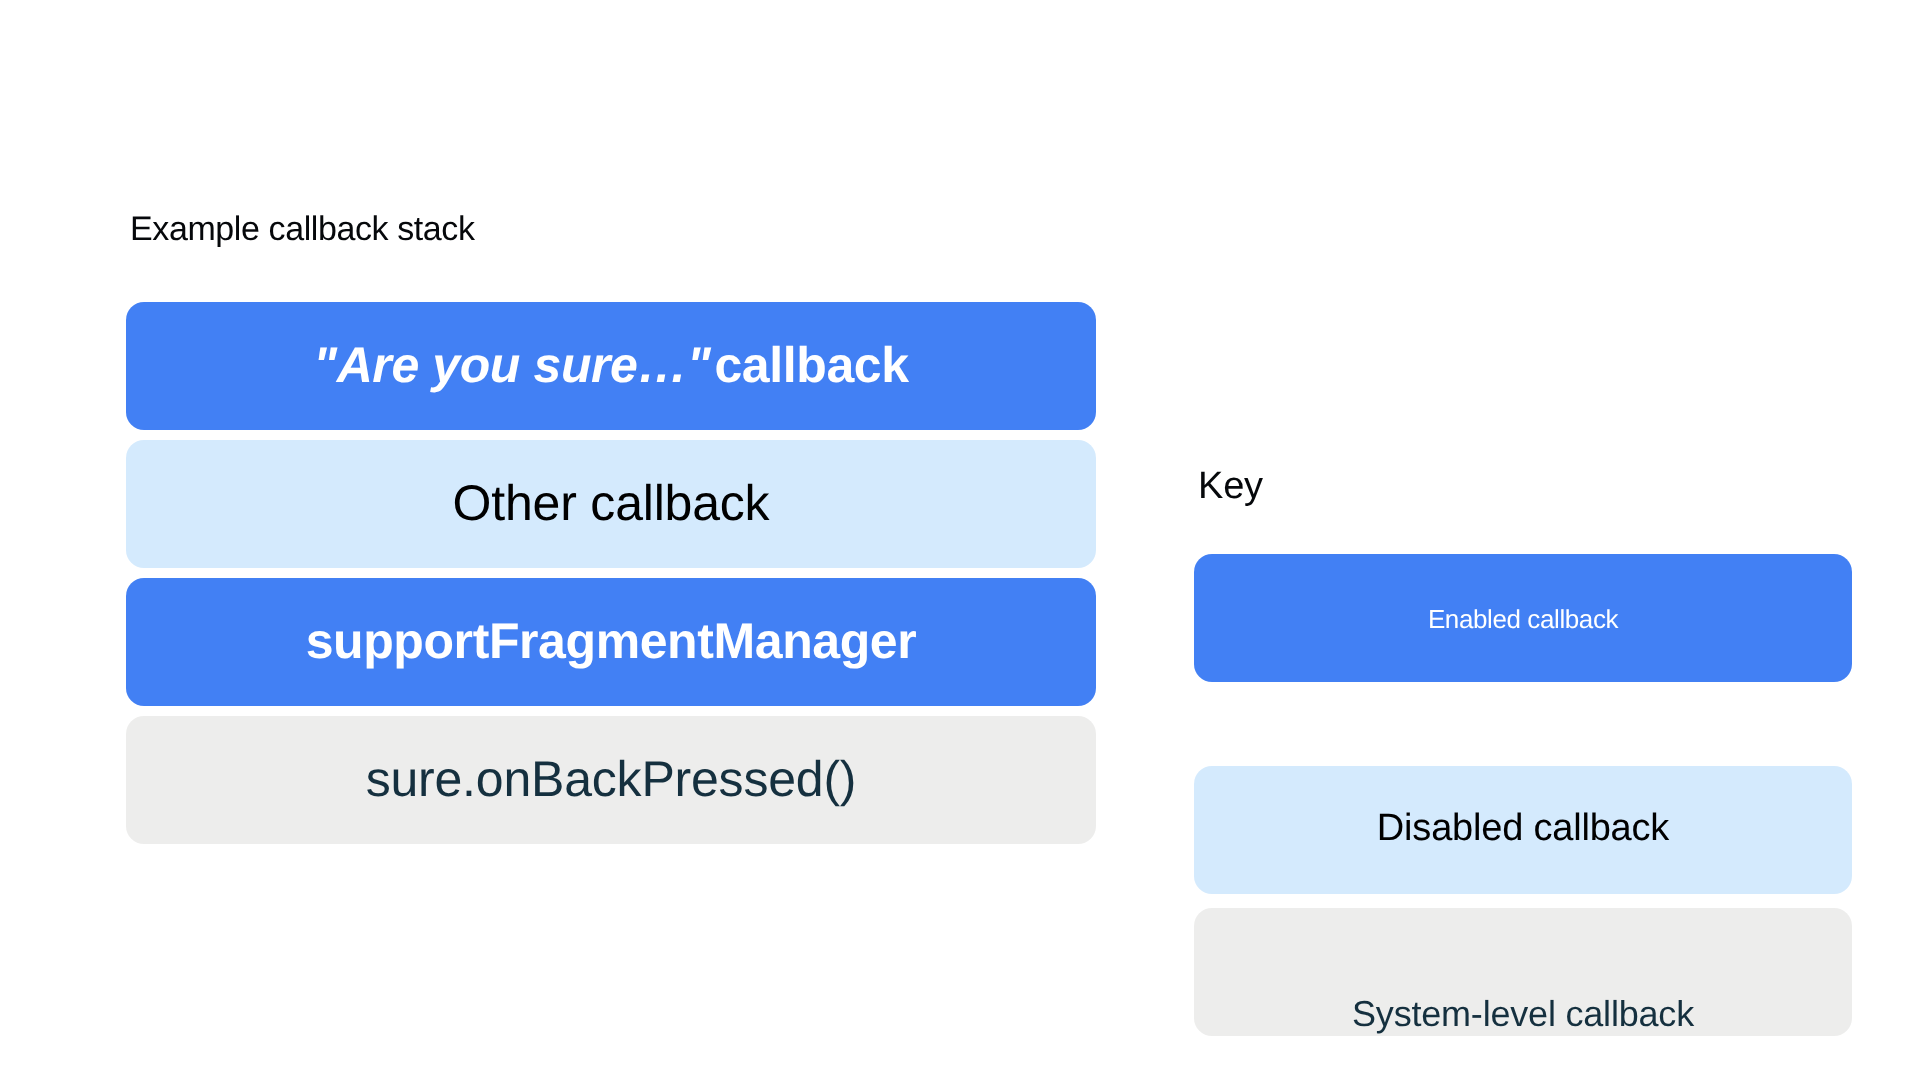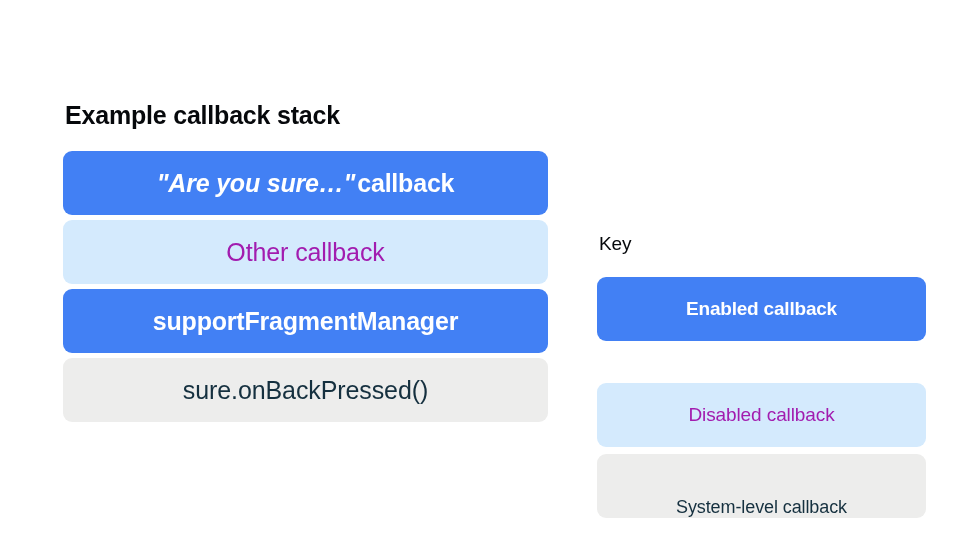--- a/index.html
+++ b/index.html
@@ -23,22 +23,22 @@
 
   
   .stack-col {
     position: absolute;
     left: 63px;
     top: 100px;
     width: 485px;
   }
 
   .section-title {
-    font-size: 25px;
-    font-weight: bold;
+    font-size: 17px;
+    font-weight: normal;
     color: #06080B;
     letter-spacing: -0.2px;
     line-height: 30px;
     margin: 0 0 21px 2px;
     white-space: nowrap;
   }
 
   .bar {
     width: 485px;
     height: 64px;
@@ -55,21 +55,21 @@
 
   .bar-enabled {
     background: #4280F4;
     color: #FFFFFF;
     font-weight: bold;
     font-size: 25px;
     letter-spacing: -0.2px;
   }
   .bar-disabled {
     background: #D4EAFD;
-    color: #a21caf;
+    color: #000000;
     font-weight: normal;
     font-size: 25px;
     letter-spacing: -0.1px;
   }
   .bar-system {
     background: #EDEDEC;
     color: #15303F;
     font-weight: normal;
     font-size: 25px;
     letter-spacing: -0.1px;
@@ -111,21 +111,21 @@
     display: flex;
     align-items: center;
     justify-content: center;
     margin-bottom: 7px;
     box-sizing: border-box;
     text-align: center;
     white-space: nowrap;
   }
   .key-bar:last-child { margin-bottom: 0; align-items: flex-end; }
 
-  .key-bar.bar-enabled  { font-size: 19px; font-weight: bold; }
+  .key-bar.bar-enabled  { font-size: 13px; font-weight: normal; }
   .key-bar.bar-disabled { font-size: 19px; font-weight: normal; margin-top: 42px; }
   .key-bar.bar-system   { font-size: 18px; font-weight: normal; }
 </style>
 </head>
 <body>
 
 <div class="canvas">
 
   <div class="stack-col">
     <div class="section-title">Example callback stack</div>

